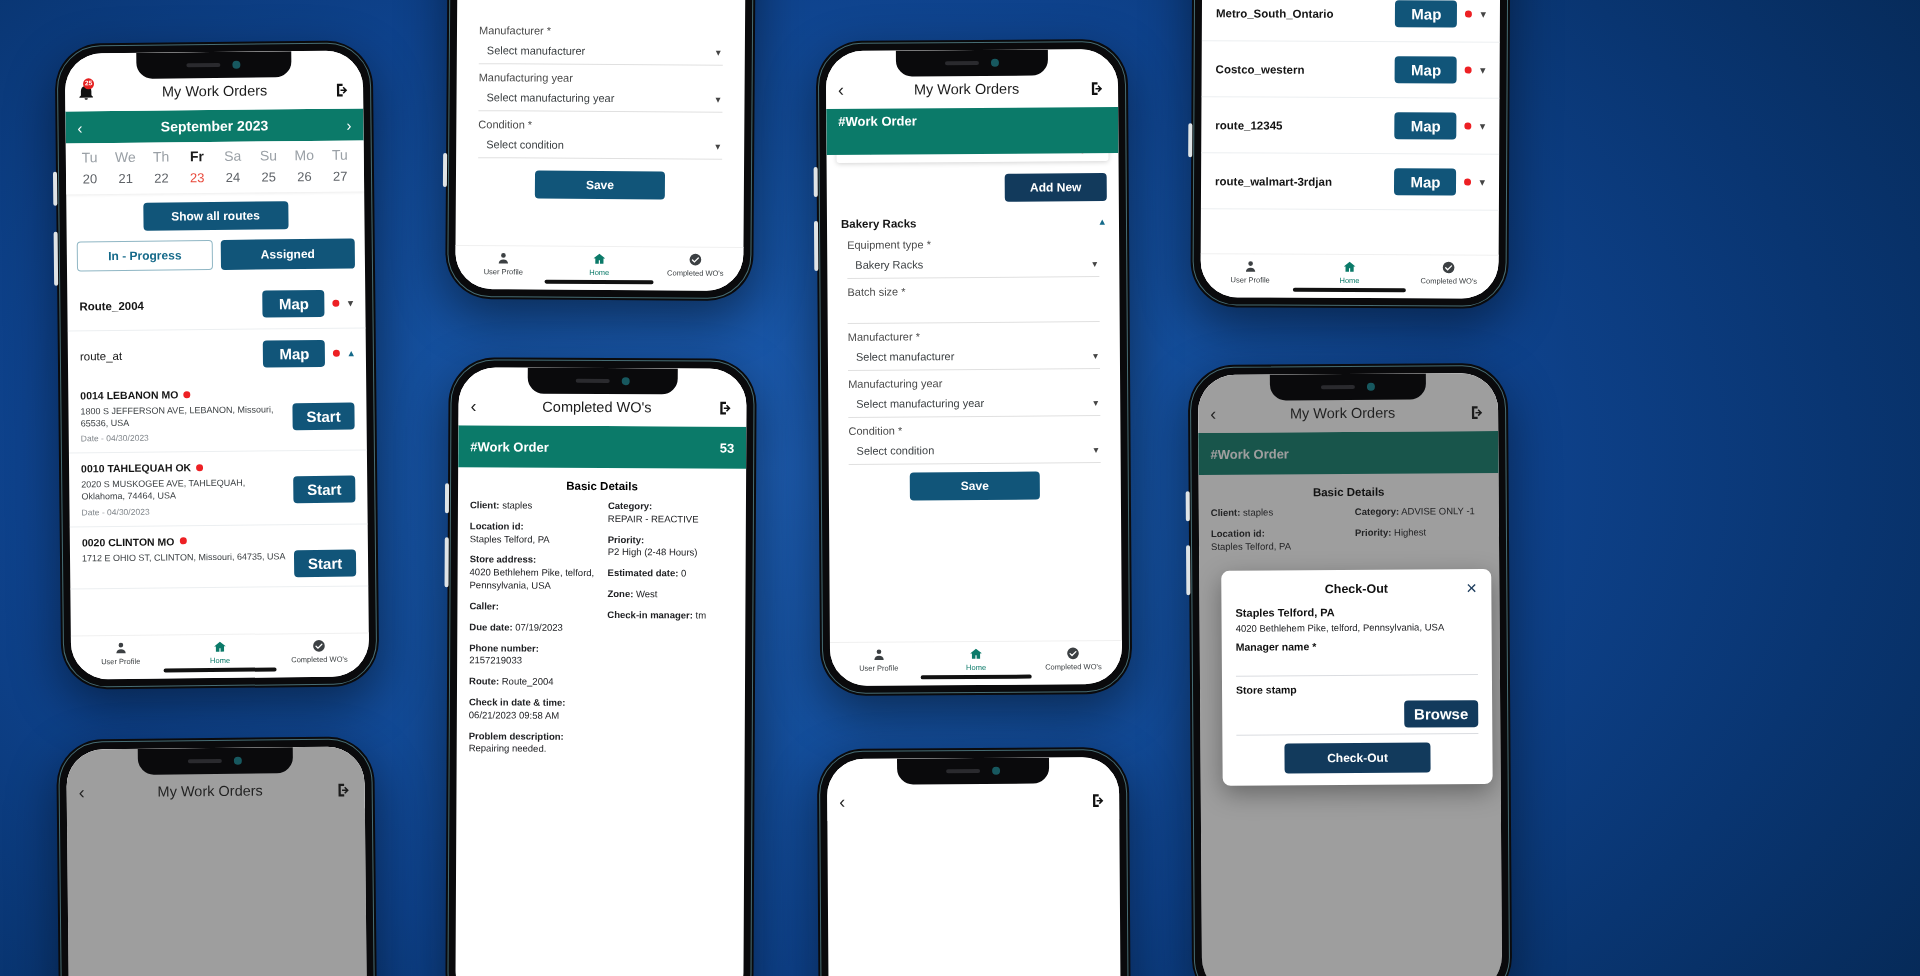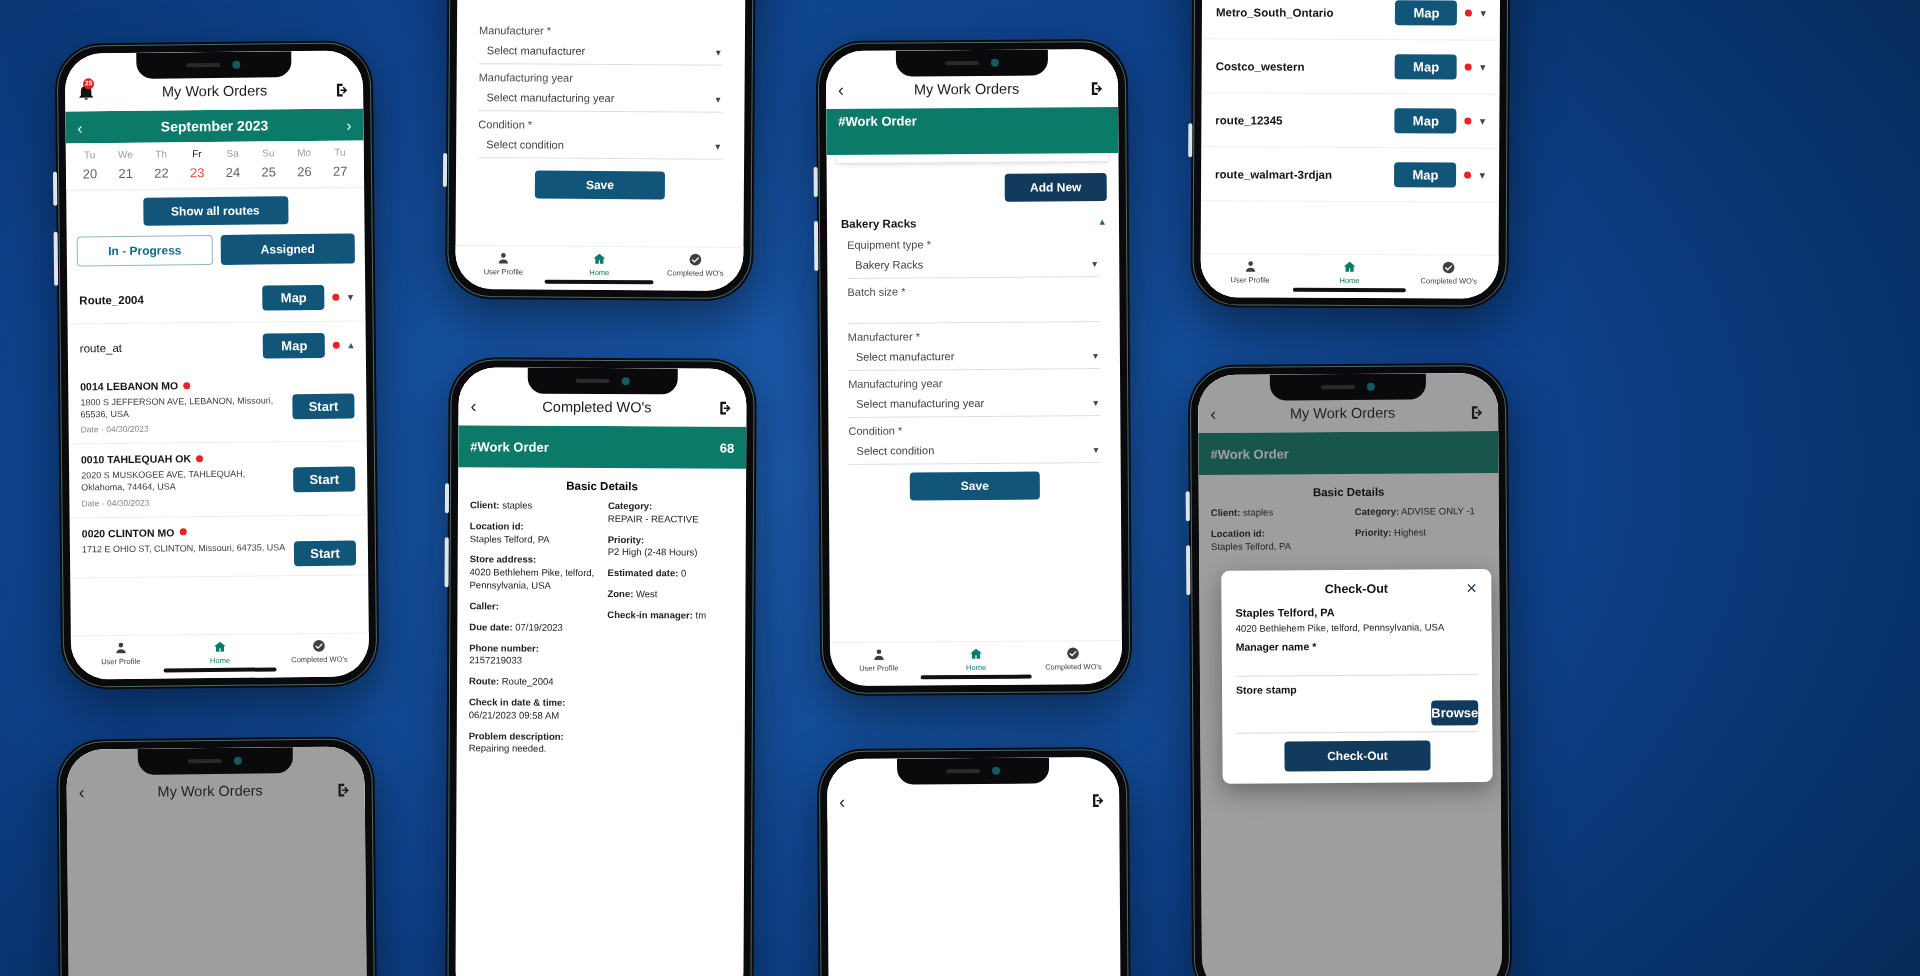--- a/index.html
+++ b/index.html
@@ -106,38 +106,38 @@
   }
   .monthbar .arr { font-size: 15px; font-weight: 400; }
 
   .calstrip {
     background: #fff;
     display: flex; justify-content: space-around;
     padding: 6px 6px 8px;
     box-shadow: 0 1px 3px rgba(0,0,0,.08);
   }
   .calstrip .d { text-align: center; width: 26px; }
-  .calstrip .dow { font-size: 10px; color: #9aa0a6; }
-  .calstrip .dow.sel { color: #1b1b1b; font-weight: normal; }
+  .calstrip .dow { font-size: 14px; color: #9aa0a6; }
+  .calstrip .dow.sel { color: #1b1b1b; font-weight: bold; }
   .calstrip .num { font-size: 13px; color: #5f6368; margin-top: 6px; }
   .calstrip .num.sel { color: #e8483a; }
 
   .btn {
     background: #115579; color: #fff;
     border: none; border-radius: 4px;
     font-size: 12px; font-weight: bold;
     padding: 7px 14px; cursor: pointer;
     font-family: inherit;
   }
   .btn.navy { background: #123a5c; }
   .btn.outline {
     background: #fff; color: #156a8a;
     border: 1px solid #8fb6c4;
   }
-  .btn.sm { font-size: 13px; padding: 5px 0; }
+  .btn.sm { font-size: 15px; padding: 5px 10px; }
 
   .toggles { display: flex; gap: 8px; padding: 8px 10px 4px; }
   .toggles .btn { flex: 1; }
 
   .route-row {
     display: flex; align-items: center;
     padding: 11px 12px;
     border-bottom: 1px solid #eceff1;
     gap: 8px;
   }
@@ -419,21 +419,21 @@
       <div class="logout">
         <svg viewBox="0 0 24 24" fill="#111">
             <path d="M4 3h8v3.2H7.2v11.6H12V21H4z"></path>
             <path d="M13.5 7.2 12 8.7l2.4 2.4H9v2h5.4L12 15.5l1.5 1.5 5-4.9z"></path>
           </svg>
       </div>
     </div>
 
     <div class="greenbar" style="height:42px; justify-content:space-between;">
       <span>#Work Order</span>
-      <span>68</span>
+      <span>53</span>
     </div>
 
     <div class="basic-title">Basic Details</div>
     <div class="det-cols">
       <div class="det-col" id="p3-left">
           <div class="det-row"><b>Client:</b> <span>staples</span></div>
           <div class="det-row"><b>Location id:</b><br><span>Staples Telford, PA</span></div>
           <div class="det-row"><b>Store address:</b><br><span>4020 Bethlehem Pike, telford, Pennsylvania, USA</span></div>
           <div class="det-row"><b>Caller:</b> <span></span></div>
           <div class="det-row"><b>Due date:</b> <span>07/19/2023</span></div>

